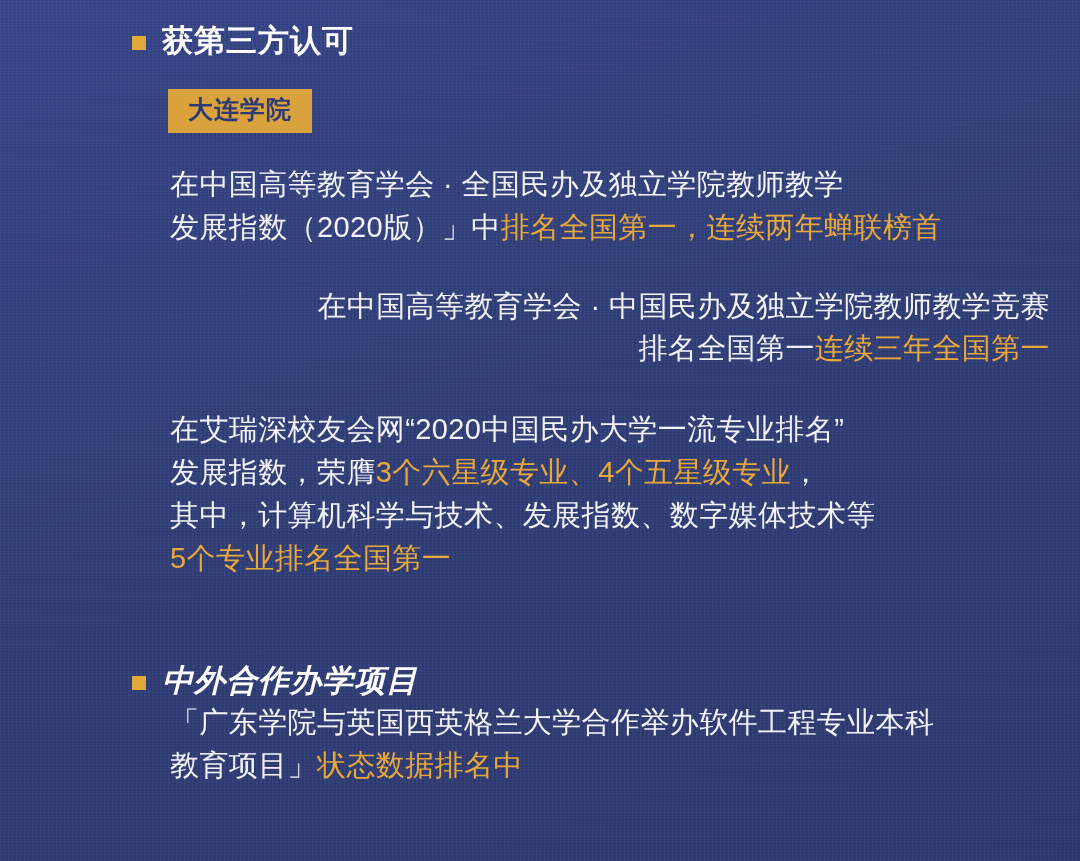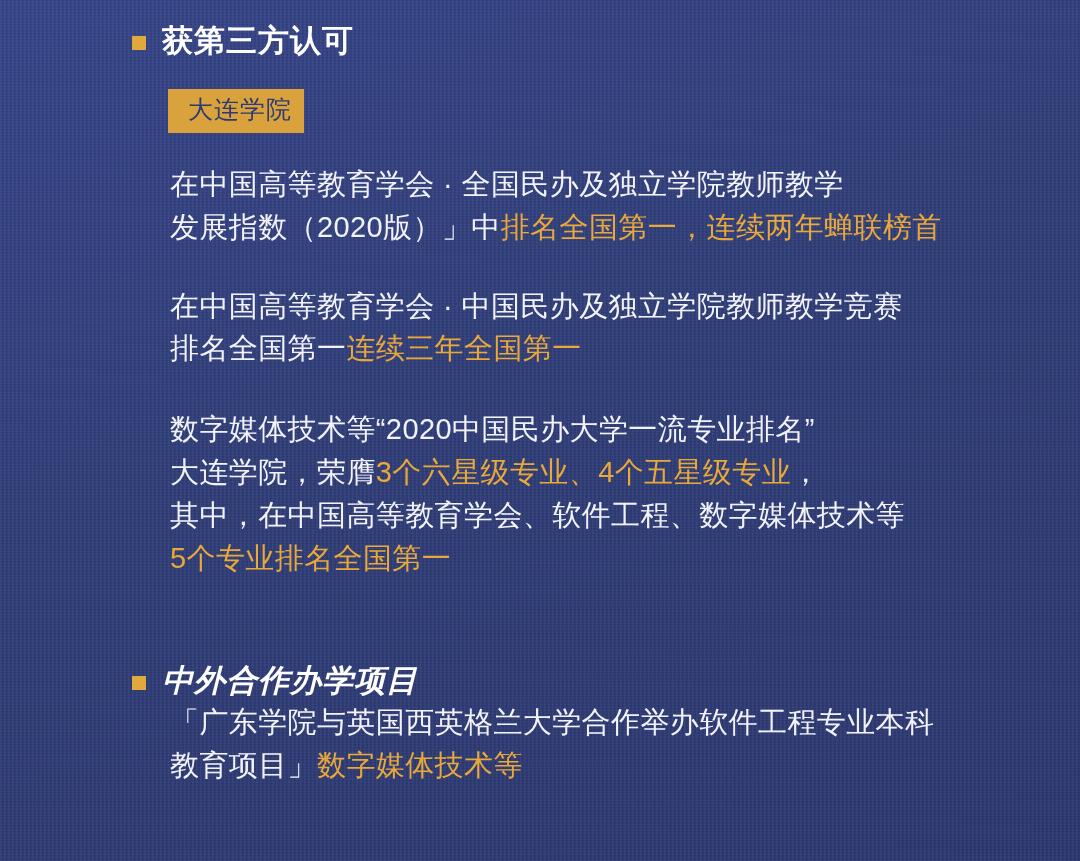--- a/index.html
+++ b/index.html
@@ -56,22 +56,22 @@
   
   .tag-wrap {
     margin-top: 30px;
     margin-left: 36px;
   }
   .gold-tag {
     display: inline-block;
     background: #d9a23c;
     color: #2d3a73;
     font-size: 25px;
-    font-weight: normal;
-    padding: 7px 12px 9px 20px;
+    font-weight: bold;
+    padding: 7px 20px 9px 20px;
     letter-spacing: 1px;
     line-height: 1.1;
   }
 
   
   .para {
     margin-left: 38px;
     margin-top: 26px;
     font-size: 29px;
     line-height: 1.48;
@@ -79,21 +79,21 @@
     letter-spacing: 0.4px;
     font-weight: 400;
   }
   .para .hi {
     color: #e9a83a;
     font-weight: normal;
   }
 
   
   #para-1 { margin-top: 30px; }
-  #para-2 { margin-top: 36px; }
+  #para-2 { margin-top: 36px; text-align: right; }
   #para-3 { margin-top: 38px; }
 
   .section-head.second {
     margin-top: 82px;
     font-style: italic;
   }
   #para-4 {
     margin-top: 2px;
   }
 </style>
@@ -107,23 +107,23 @@
       <span class="bullet-square"></span>
       <span class="section-title">获第三方认可</span>
     </div>
 
     <div class="tag-wrap">
       <span class="gold-tag">大连学院</span>
     </div>
 
     <div class="para" id="para-1"><span>在中国高等教育学会 · 全国民办及独立学院教师教学</span><br><span>发展指数（2020版）」中</span><span class="hi">排名全国第一</span><span class="hi">，</span><span class="hi">连续两年蝉联榜首</span></div>
     <div class="para" id="para-2"><span>在中国高等教育学会 · 中国民办及独立学院教师教学竞赛</span><br><span>排名全国第一</span><span class="hi">连续三年全国第一</span></div>
-    <div class="para" id="para-3"><span>数字媒体技术等“2020中国民办大学一流专业排名”</span><br><span>大连学院，荣膺</span><span class="hi">3个六星级专业、4个五星级专业</span><span>，</span><br><span>其中，在中国高等教育学会、软件工程、数字媒体技术等</span><br><span class="hi">5个专业排名全国第一</span></div>
+    <div class="para" id="para-3"><span>在艾瑞深校友会网“2020中国民办大学一流专业排名”</span><br><span>发展指数，荣膺</span><span class="hi">3个六星级专业、4个五星级专业</span><span>，</span><br><span>其中，计算机科学与技术、发展指数、数字媒体技术等</span><br><span class="hi">5个专业排名全国第一</span></div>
 
     <div class="section-head second">
       <span class="bullet-square"></span>
       <span class="section-title">中外合作办学项目</span>
     </div>
 
-    <div class="para" id="para-4"><span>「广东学院与英国西英格兰大学合作举办软件工程专业本科</span><br><span>教育项目」</span><span class="hi">数字媒体技术等</span></div>
+    <div class="para" id="para-4"><span>「广东学院与英国西英格兰大学合作举办软件工程专业本科</span><br><span>教育项目」</span><span class="hi">状态数据排名中</span></div>
 
   </div>
 </div>
 
 </body></html>

